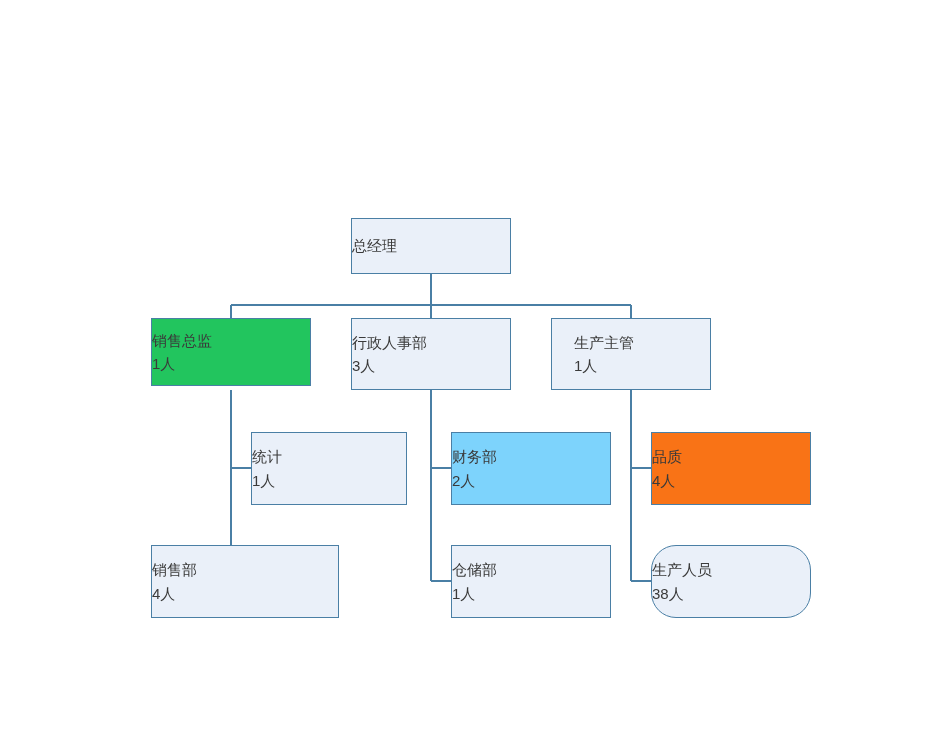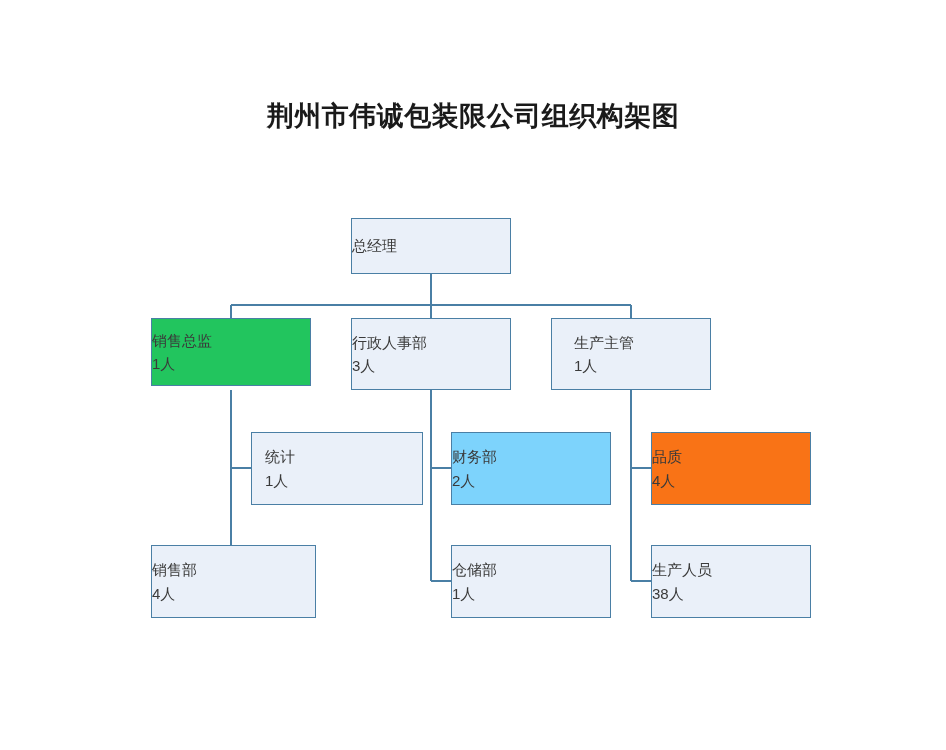--- a/index.html
+++ b/index.html
@@ -59,21 +59,20 @@
   }
   .node.single-line {
     justify-content: center;
   }
 </style>
 </head>
 <body>
 
 <div id="canvas" style="background: rgb(255, 255, 255);">
 
-  <div id="chart-title" style="color: rgb(26, 26, 26);">荆州市伟诚包装限公司组织构架图</div>
 
   <svg id="connector-layer" viewBox="0 0 946 750" xmlns="http://www.w3.org/2000/svg">
     <g fill="none" stroke="#4a7fa5" stroke-width="1.2" shape-rendering="crispEdges">
 
       <path d="M 431 274 L 431 305"></path>
 
       <path d="M 231 305 L 631 305"></path>
 
       <path d="M 231 305 L 231 318"></path>
       <path d="M 431 305 L 431 318"></path>
@@ -105,43 +104,43 @@
   <div class="node" style="left: 351px; top: 318px; width: 160px; height: 72px; background: rgb(234, 240, 249); border-color: rgb(74, 127, 165); color: rgb(58, 58, 58);">
     <span class="node-title">行政人事部</span>
     <span class="node-count">3人</span>
   </div>
 
   <div class="node" style="left: 551px; top: 318px; width: 160px; height: 72px; background: rgb(234, 240, 249); border-color: rgb(74, 127, 165); color: rgb(58, 58, 58); padding-left: 22px;">
     <span class="node-title">生产主管</span>
     <span class="node-count">1人</span>
   </div>
 
-  <div class="node" style="left: 251px; top: 432px; width: 172px; height: 73px; background: rgb(234, 240, 249); border-color: rgb(74, 127, 165); color: rgb(58, 58, 58); padding-left: 13px;">
+  <div class="node" style="left: 251px; top: 432px; width: 156px; height: 73px; background: rgb(234, 240, 249); border-color: rgb(74, 127, 165); color: rgb(58, 58, 58);">
     <span class="node-title">统计</span>
     <span class="node-count">1人</span>
   </div>
 
   <div class="node" style="left: 451px; top: 432px; width: 160px; height: 73px; background: #7dd3fc; border-color: rgb(74, 127, 165); color: rgb(58, 58, 58);">
     <span class="node-title">财务部</span>
     <span class="node-count">2人</span>
   </div>
 
   <div class="node" style="left: 651px; top: 432px; width: 160px; height: 73px; background: #f97316; border-color: rgb(74, 127, 165); color: rgb(58, 58, 58);">
     <span class="node-title">品质</span>
     <span class="node-count">4人</span>
   </div>
 
-  <div class="node" style="left: 151px; top: 545px; width: 165px; height: 73px; background: rgb(234, 240, 249); border-color: rgb(74, 127, 165); color: rgb(58, 58, 58);">
+  <div class="node" style="left: 151px; top: 545px; width: 188px; height: 73px; background: rgb(234, 240, 249); border-color: rgb(74, 127, 165); color: rgb(58, 58, 58);">
     <span class="node-title">销售部</span>
     <span class="node-count">4人</span>
   </div>
 
   <div class="node" style="left: 451px; top: 545px; width: 160px; height: 73px; background: rgb(234, 240, 249); border-color: rgb(74, 127, 165); color: rgb(58, 58, 58);">
     <span class="node-title">仓储部</span>
     <span class="node-count">1人</span>
   </div>
 
-  <div class="node" style="left: 651px; top: 545px; width: 160px; height: 73px; background: rgb(234, 240, 249); border-color: rgb(74, 127, 165); color: rgb(58, 58, 58);">
+  <div class="node" style="left: 651px; top: 545px; width: 160px; height: 73px; background: rgb(234, 240, 249); border-color: rgb(74, 127, 165); color: rgb(58, 58, 58); border-radius: 25px;">
     <span class="node-title">生产人员</span>
     <span class="node-count">38人</span>
   </div>
 
 </div>
 
 </body></html>

